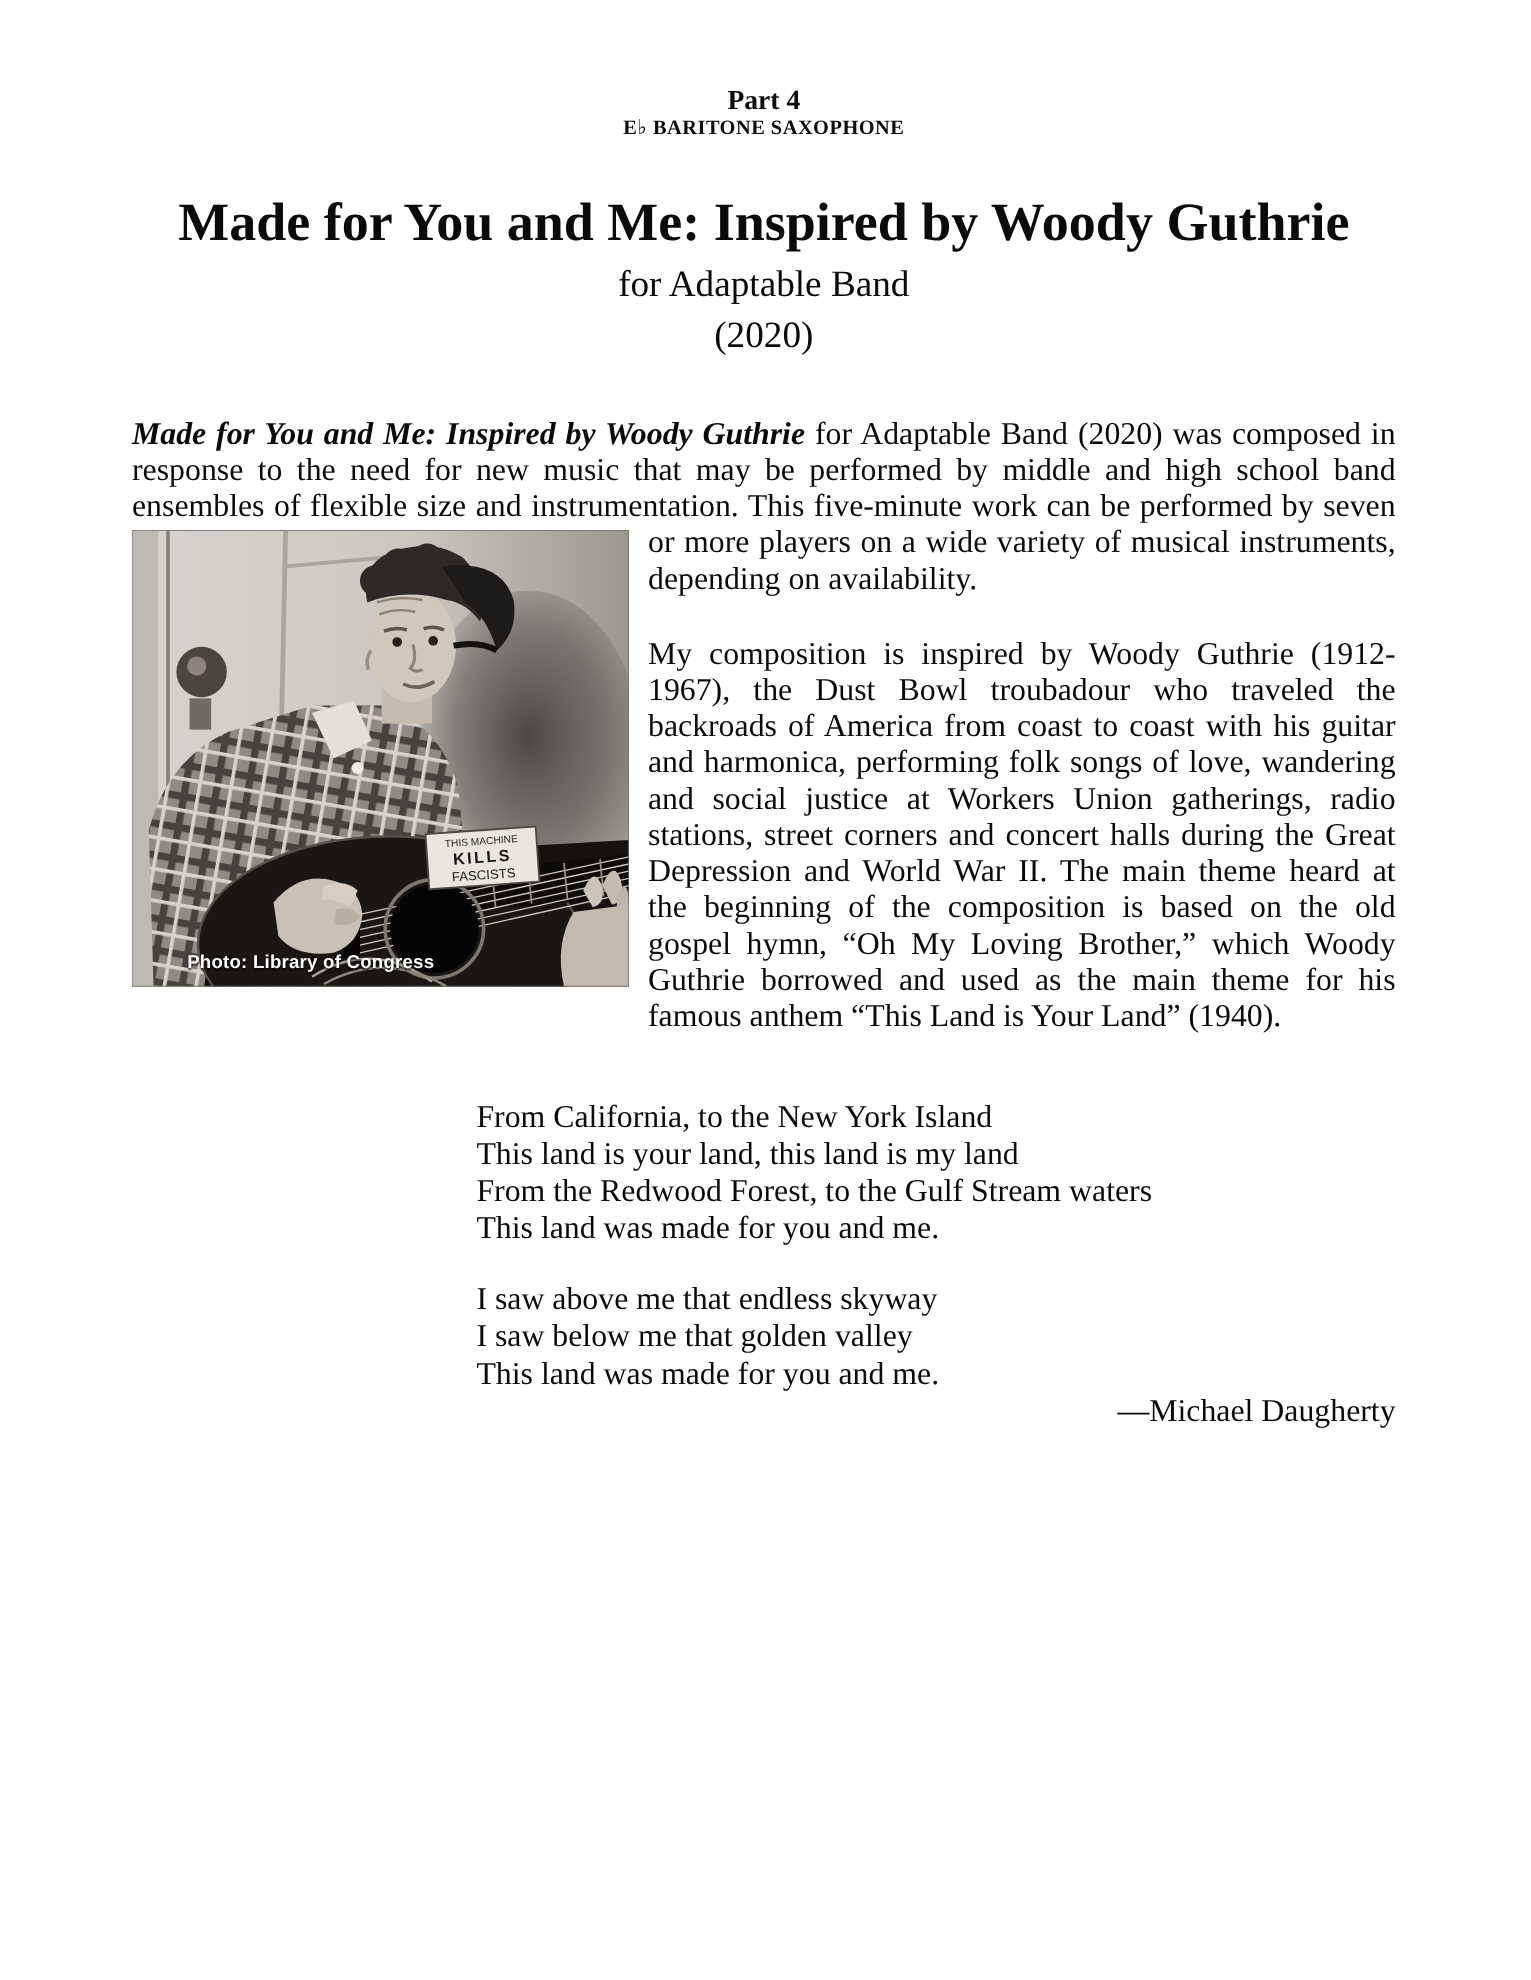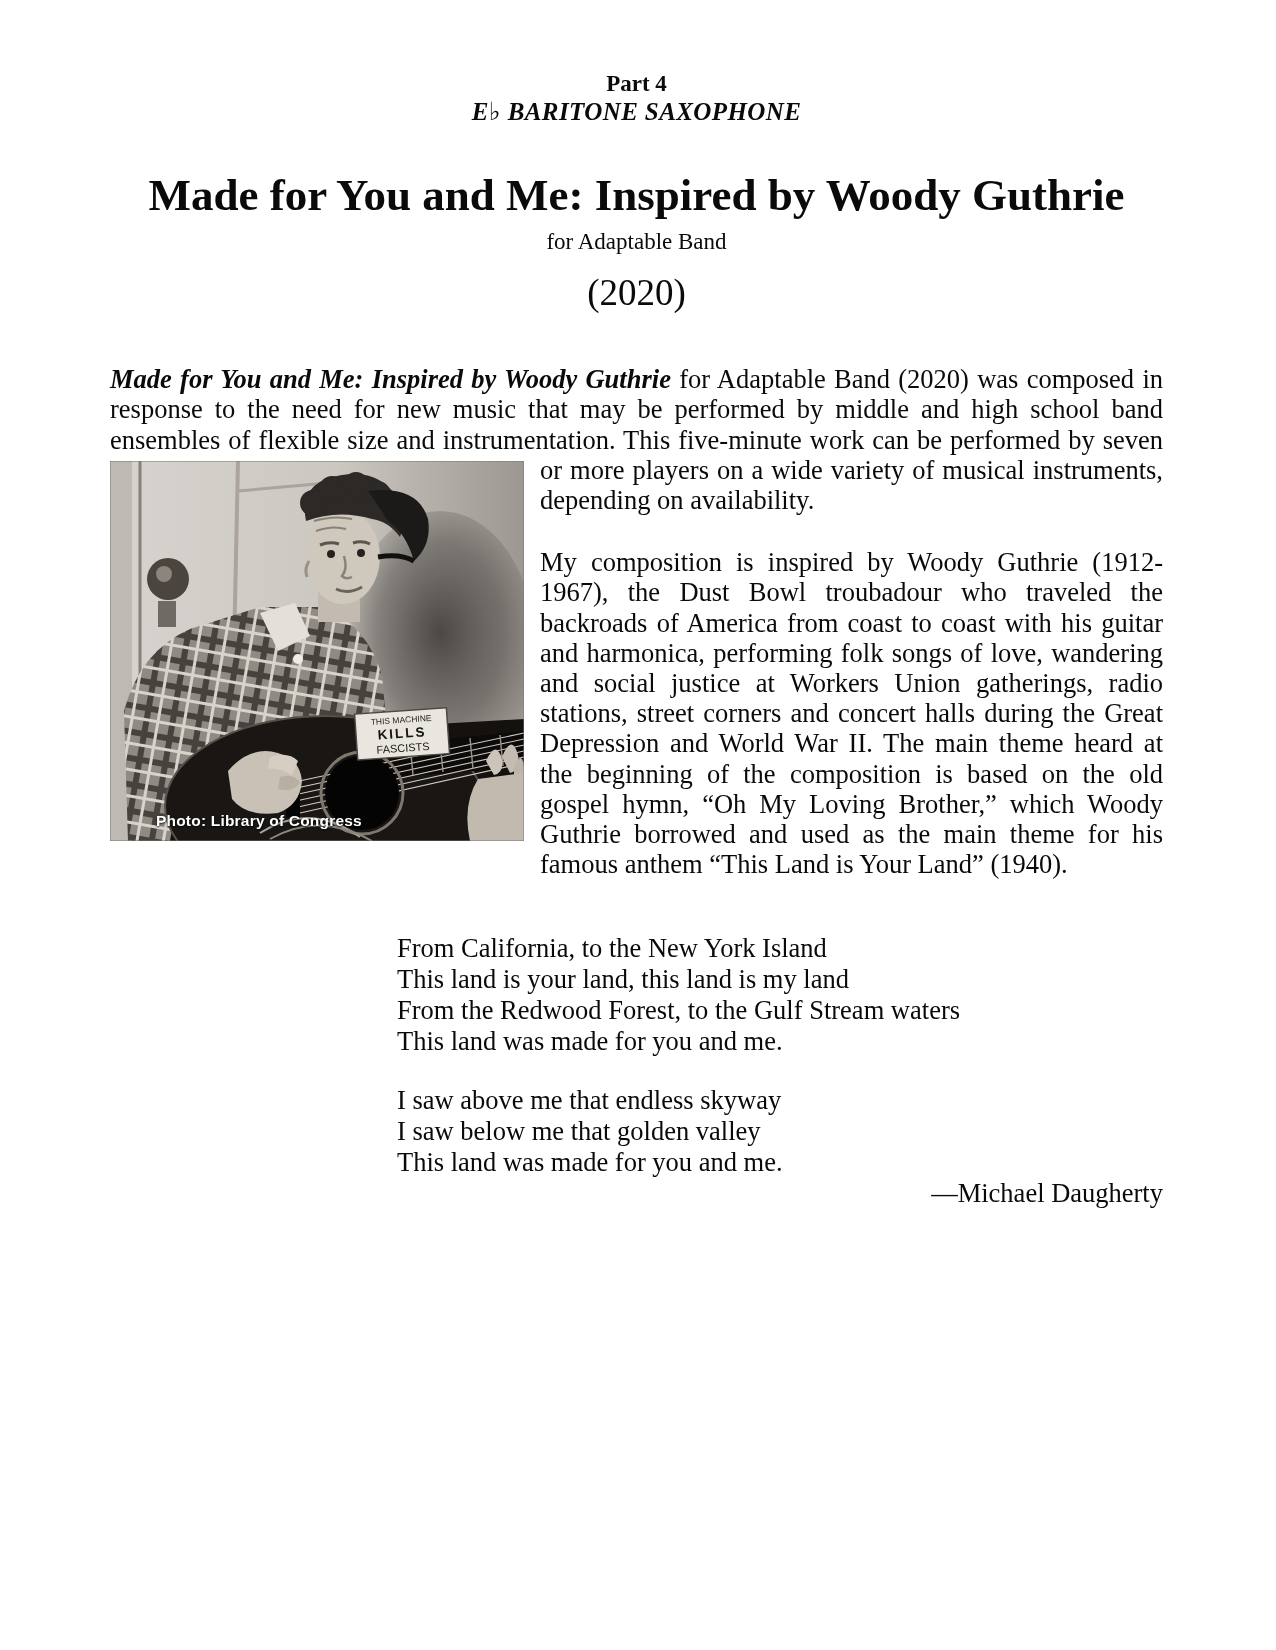--- a/index.html
+++ b/index.html
@@ -4,28 +4,28 @@
 <style>
   * { margin:0; padding:0; box-sizing:border-box; }
   html,body { background:#ffffff; }
   body { width:1276px; font-family:"Liberation Serif","DejaVu Serif",serif; color:#0a0a0a; }
   .page { position:relative; width:1276px; height:1384px; overflow:hidden; background:#ffffff;
           padding:70px 113px 0 110px; }
 
   
   .part-header { text-align:center; font-weight:bold; line-height:1.18; }
   .part-line { font-size:23px; }
-  .instrument-line { font-size:25px; letter-spacing:.4px;font-style:italic; }
+  .instrument-line { font-size:17px; letter-spacing:.4px; }
 
   
   .title-block { text-align:center; margin-top:44px; line-height:1.1; }
   .composer { font-size:40px; font-weight:bold; letter-spacing:.3px; }
   .work-title { font-size:45px; font-weight:bold; margin-top:4px; }
-  .subtitle { font-size:23px; margin-top:9px; }
-  .year { font-size:37px; margin-top:19px; }
+  .subtitle { font-size:31px; margin-top:9px; }
+  .year { font-size:31px; margin-top:8px; }
 
   
   .notes { margin-top:50px; font-size:26.5px; line-height:1.14; text-align:justify; }
   .notes p + p { margin-top:32px; }
   .lead-bi { font-weight:bold; font-style:italic; }
   .para3 { clear:left; margin-top:36px !important; }
 
   
   .photo-box { float:left; width:414px; height:380px; margin:6px 16px 12px 0;
                position:relative; background:#111; }

